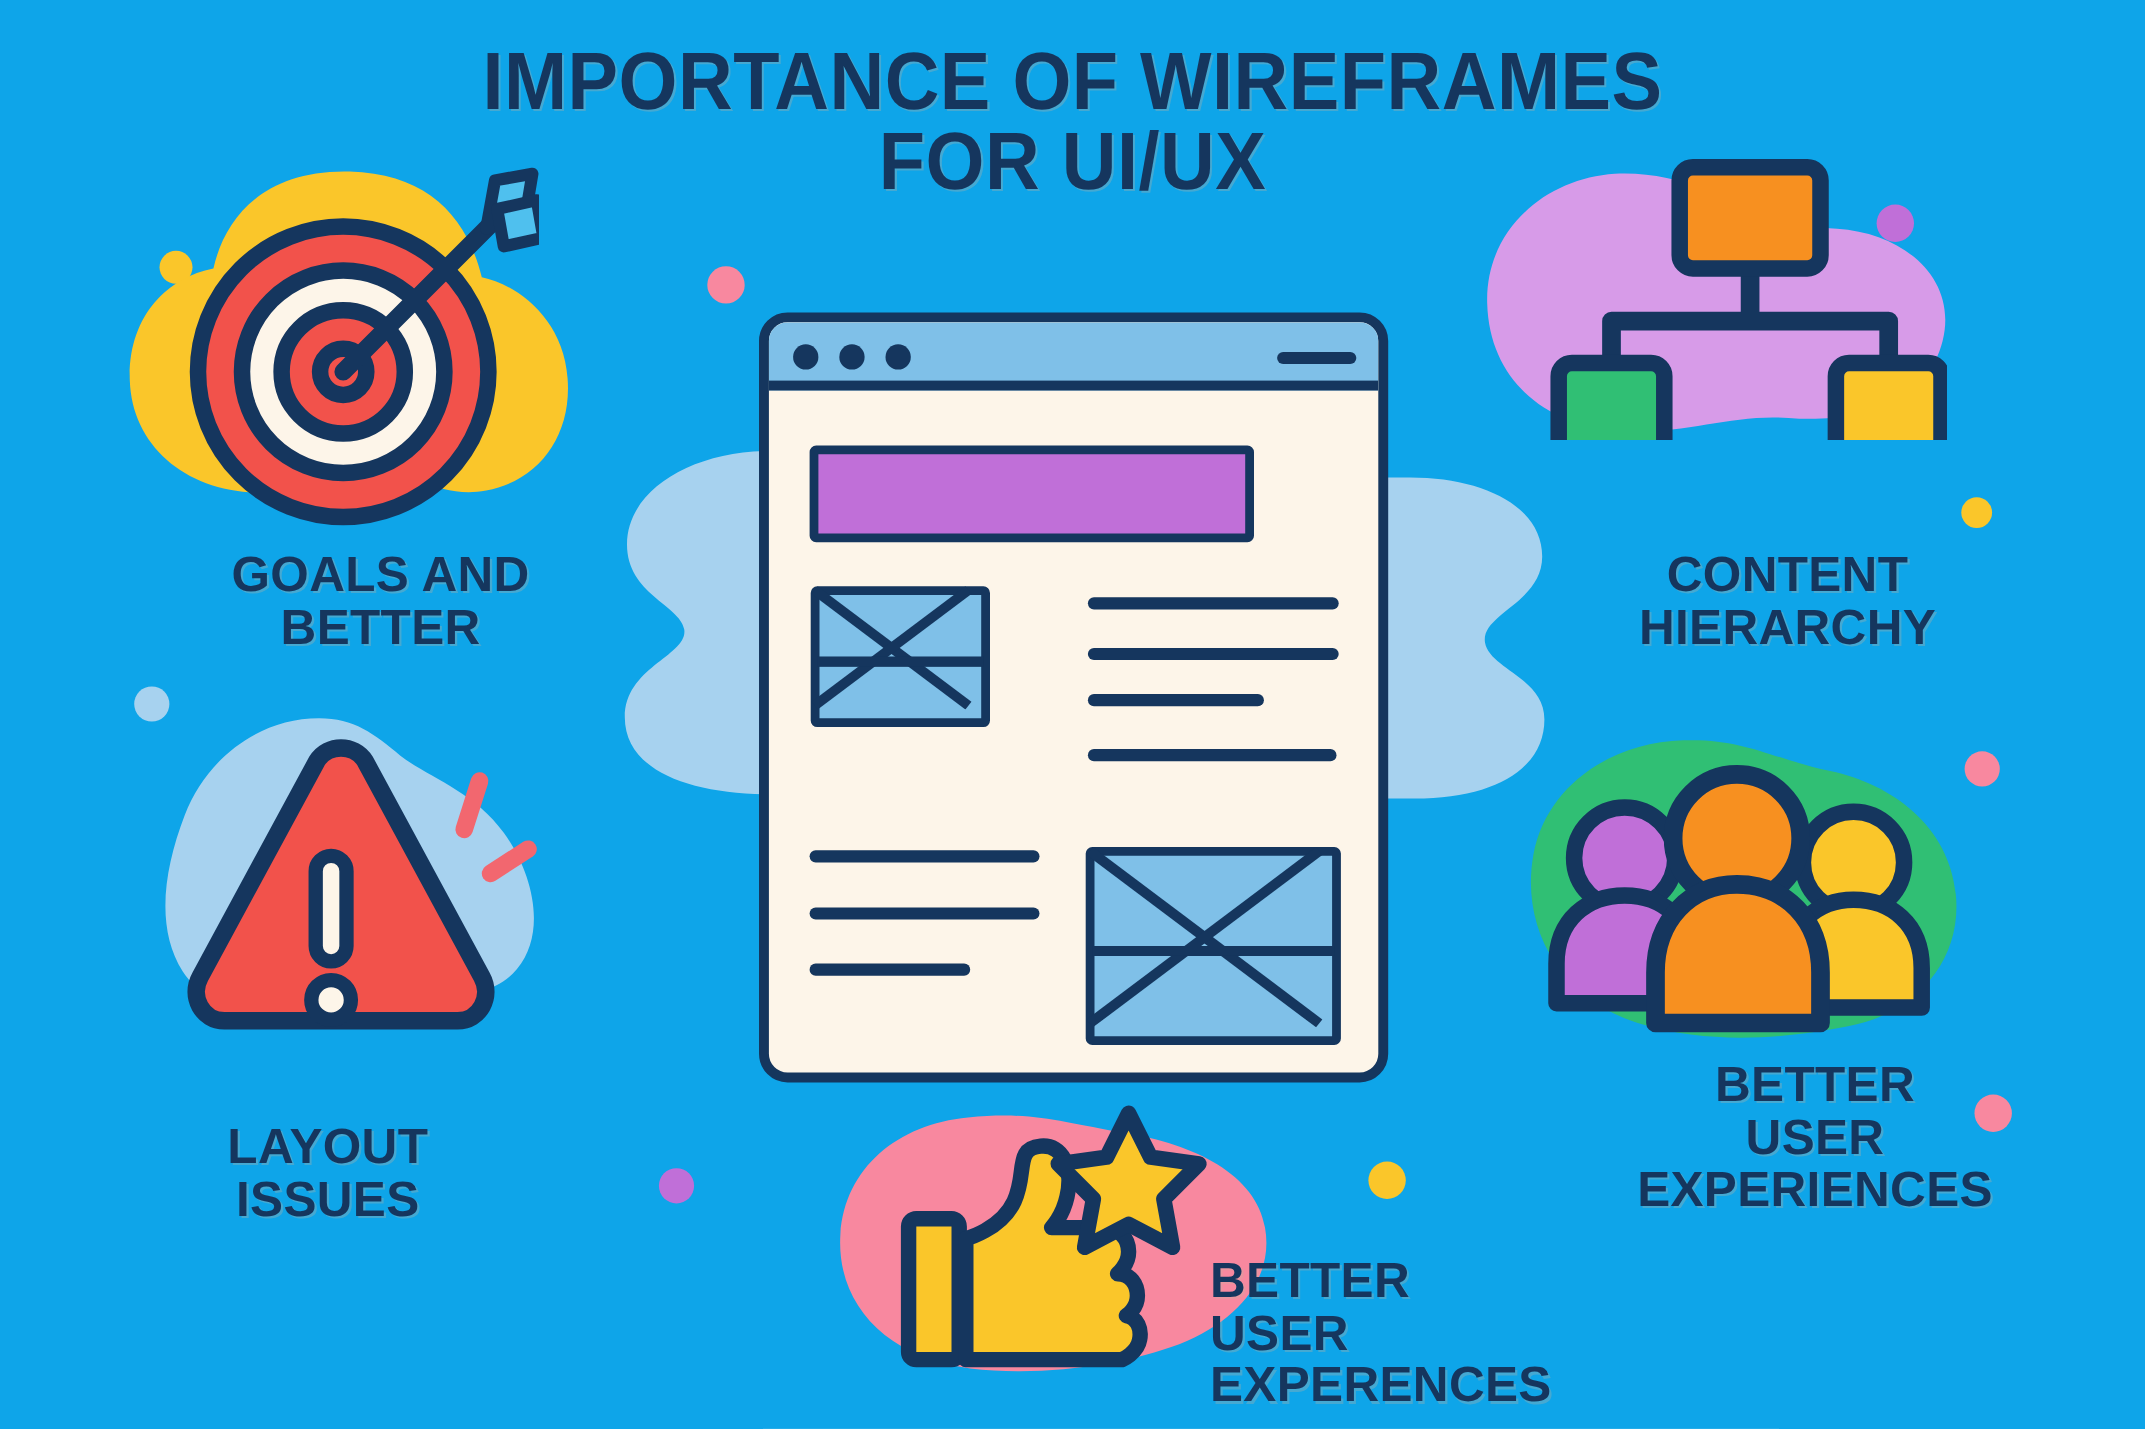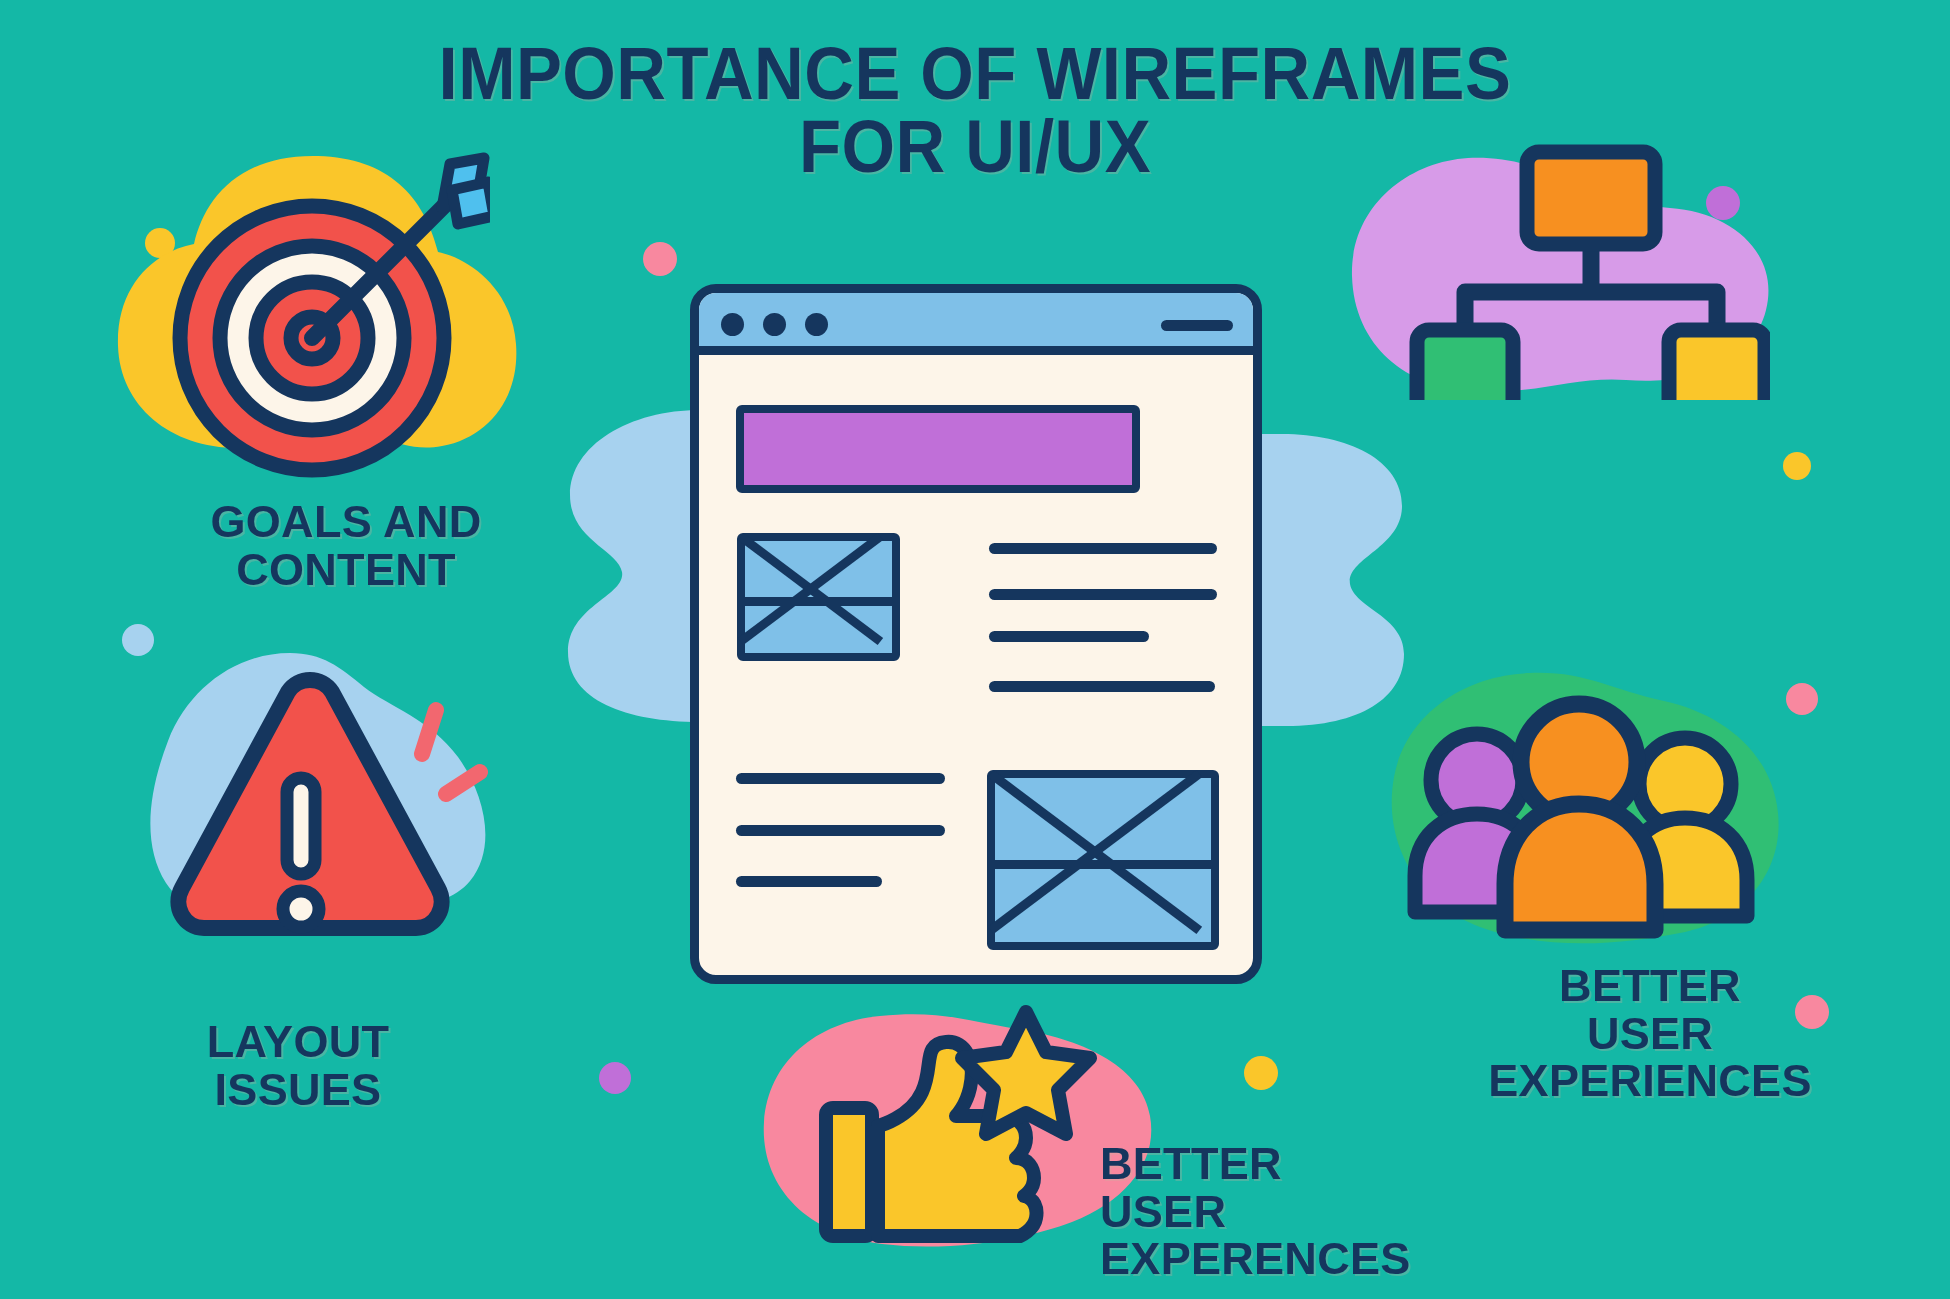--- a/index.html
+++ b/index.html
@@ -4,21 +4,21 @@
 <style>
   html, body {
     margin: 0;
     padding: 0;
     background: #FDF6EC;
   }
   #stage {
     position: relative;
     width: 1950px;
     height: 1299px;
-    background: #14b8a6;
+    background: #0ea5e9;
     overflow: hidden;
     font-family: "Liberation Sans", "DejaVu Sans", sans-serif;
   }
 
   
   #title {
     position: absolute;
     left: 0;
     top: 38px;
     width: 1950px;
@@ -145,21 +145,21 @@
     <circle cx="162" cy="198" r="132" fill="#F2524B" stroke="#15365E" stroke-width="15"></circle>
     <circle cx="162" cy="198" r="92" fill="#FDF5E9" stroke="#15365E" stroke-width="15"></circle>
     <circle cx="162" cy="198" r="56" fill="#F2524B" stroke="#15365E" stroke-width="15"></circle>
     <circle cx="162" cy="198" r="21" fill="none" stroke="#15365E" stroke-width="15"></circle>
     <line x1="162" y1="198" x2="300" y2="60" stroke="#15365E" stroke-width="16" stroke-linecap="round"></line>
     <path d="M292 68 L300 24 L334 18 L328 54 Z" fill="#4FC0EE" stroke="#15365E" stroke-width="11" stroke-linejoin="round"></path>
     <path d="M308 84 L344 76 L338 42 L302 50 Z" fill="#4FC0EE" stroke="#15365E" stroke-width="11" stroke-linejoin="round"></path>
   </svg>
 
   <div class="label" style="left:176px;top:498px;width:340px;text-align:center;">GOALS AND
-CONTENT</div>
+BETTER</div>
 
   <svg class="blob" style="left:140px;top:645px;" width="350" height="300" viewBox="0 0 350 300">
     <path d="M150 8 C96 8 48 44 28 96 C8 148 2 200 26 238 C52 278 118 286 176 272
              C238 258 300 272 330 236 C358 202 344 148 318 112 C290 74 250 62 224 42 C200 22 182 8 150 8 Z" fill="#A7D2EF"></path>
   </svg>
 
   <svg style="position:absolute;left:160px;top:650px;" width="340" height="310" viewBox="0 0 340 310">
     <path d="M118 42 C128 26 152 26 162 42 L268 238 C278 256 266 278 246 278 L34 278 C14 278 2 256 12 238 Z" transform="translate(10,0)" fill="#F2524B" stroke="#15365E" stroke-width="16" stroke-linejoin="round"></path>
     <rect x="127" y="128" width="28" height="96" rx="14" fill="#FDF5E9" stroke="#15365E" stroke-width="13"></rect>
     <circle cx="141" cy="259" r="18" fill="#FDF5E9" stroke="#15365E" stroke-width="13"></circle>
@@ -175,20 +175,22 @@
              C350 235 412 216 426 160 C440 104 392 62 330 58 C262 54 206 4 128 8 Z" fill="#D79BE8"></path>
   </svg>
 
   <svg style="position:absolute;left:1370px;top:140px;" width="400" height="260" viewBox="0 0 400 260">
     <path d="M221 104 L221 152 M95 152 L347 152 M95 152 L95 192 M347 152 L347 192" fill="none" stroke="#15365E" stroke-width="17" stroke-linecap="round" stroke-linejoin="round"></path>
     <rect x="157" y="12" width="128" height="92" rx="12" fill="#F79020" stroke="#15365E" stroke-width="15"></rect>
     <rect x="47" y="190" width="96" height="88" rx="12" fill="#30BF74" stroke="#15365E" stroke-width="15"></rect>
     <rect x="299" y="190" width="96" height="88" rx="12" fill="#FAC62A" stroke="#15365E" stroke-width="15"></rect>
   </svg>
 
+  <div class="label" style="left:1415px;top:498px;width:420px;text-align:center;">CONTENT
+HIERARCHY</div>
 
   <svg class="blob" style="left:1380px;top:665px;" width="410" height="295" viewBox="0 0 410 295">
     <path d="M150 8 C86 10 26 48 14 112 C2 178 38 244 112 266 C178 286 248 278 300 268
              C364 256 404 206 398 148 C392 86 340 48 284 36 C228 24 206 6 150 8 Z" fill="#30BF74"></path>
   </svg>
 
   <svg style="position:absolute;left:1395px;top:680px;" width="380" height="270" viewBox="0 0 380 270">
     <g>
       <circle cx="82" cy="100" r="46" fill="#C06FD8" stroke="#15365E" stroke-width="15"></circle>
       <path d="M20 232 L20 196 C20 156 48 134 82 134 C116 134 144 156 144 196 L144 232 Z" fill="#C06FD8" stroke="#15365E" stroke-width="15" stroke-linejoin="round"></path>

